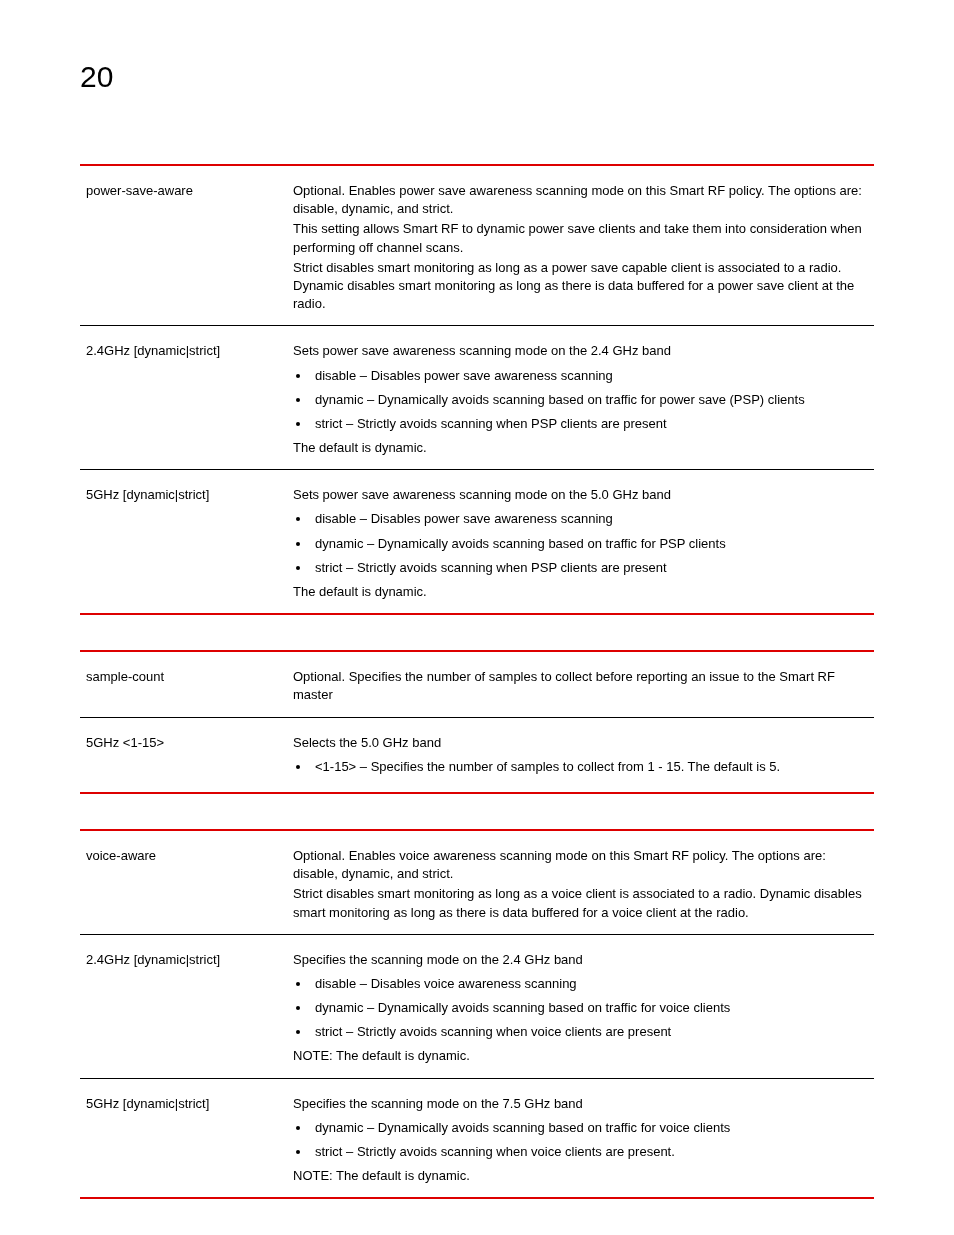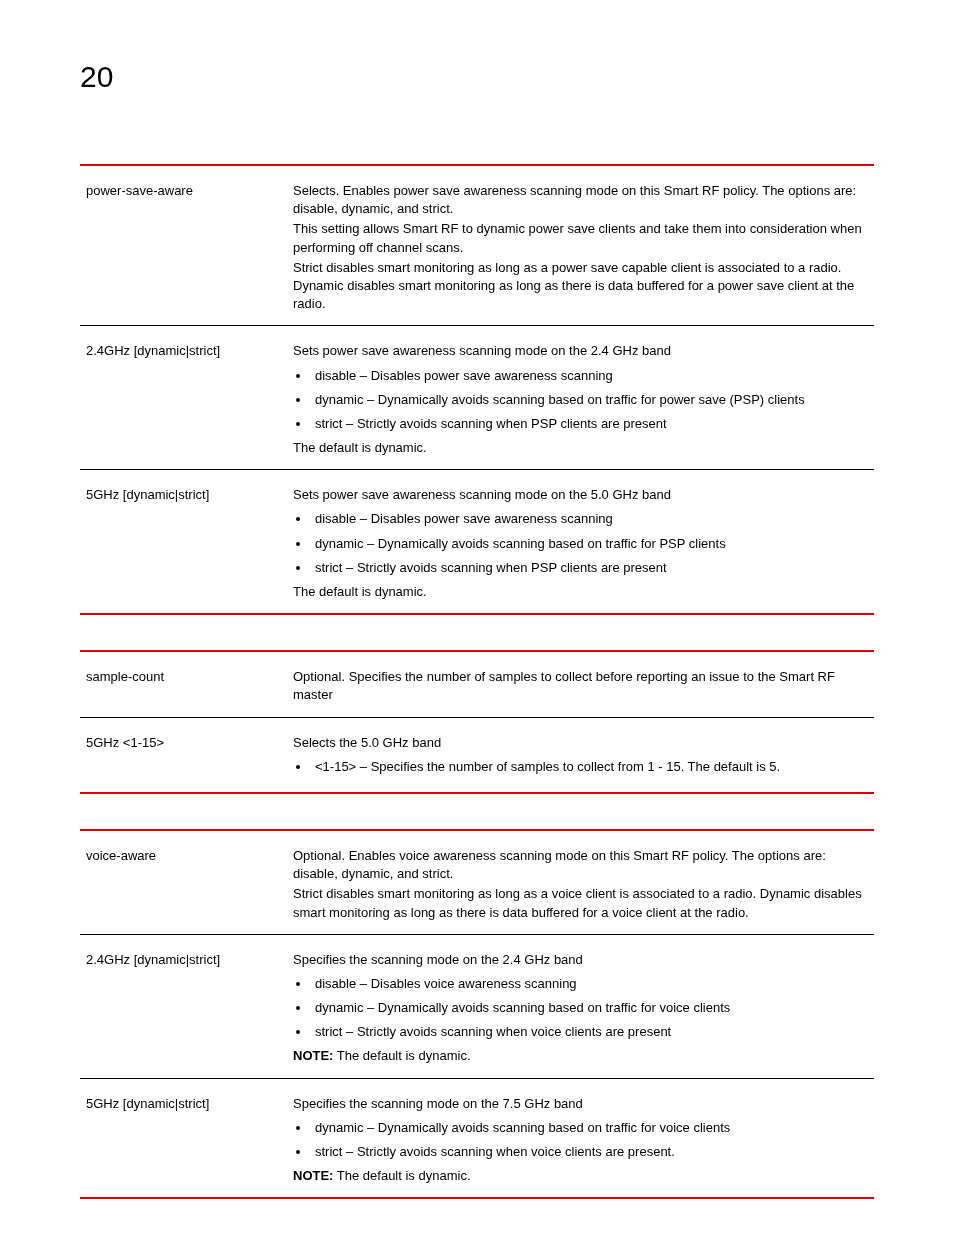--- a/index.html
+++ b/index.html
@@ -48,21 +48,21 @@
   .desc ul {
     margin: 2px 0 2px 18px;
     padding: 0;
     list-style: disc;
   }
   .desc li {
     margin: 6px 0;
     padding-left: 4px;
   }
   .note-label {
-    font-weight: bold;
+    font-weight: normal;
   }
   .example-heading {
     font-weight: bold;
     font-size: 13px;
     margin-left: 90px;
     margin-top: 8px;
   }
 </style>
 </head>
 <body>
@@ -70,21 +70,21 @@
 <div class="page">
 
   <div class="page-number">20</div>
 
   <div id="tables-container">
       <table class="param-table">
         <tbody>
           <tr>
             <td class="col-param">power-save-aware</td>
             <td class="desc">
-              <p>Selects. Enables power save awareness scanning mode on this Smart RF policy. The options are: disable, dynamic, and strict.</p>
+              <p>Optional. Enables power save awareness scanning mode on this Smart RF policy. The options are: disable, dynamic, and strict.</p>
               <p>This setting allows Smart RF to dynamic power save clients and take them into consideration when performing off channel scans.</p>
               <p>Strict disables smart monitoring as long as a power save capable client is associated to a radio. Dynamic disables smart monitoring as long as there is data buffered for a power save client at the radio.</p>
             </td>
           </tr>
           <tr>
             <td class="col-param">2.4GHz [dynamic|strict]</td>
             <td class="desc">
               <p>Sets power save awareness scanning mode on the 2.4 GHz band</p>
               <ul>
                 <li>disable – Disables power save awareness scanning</li>

